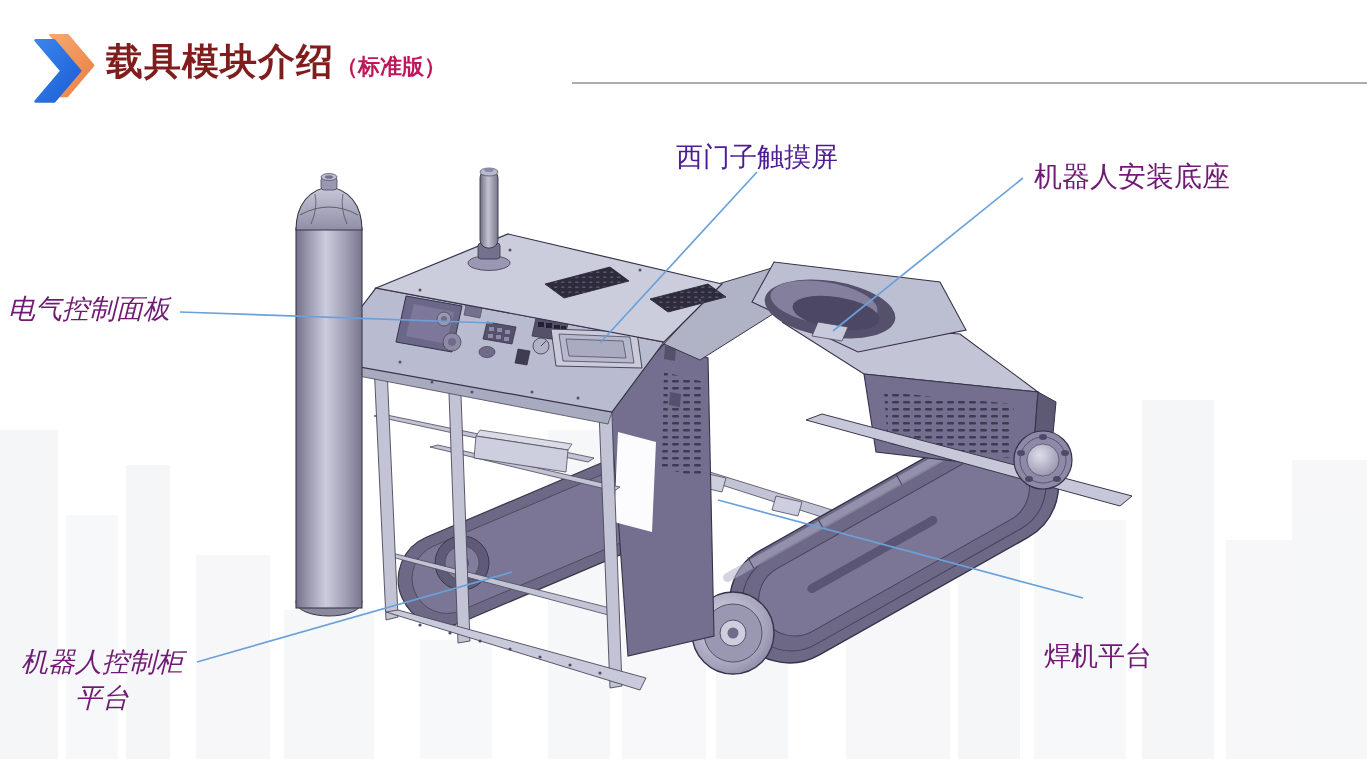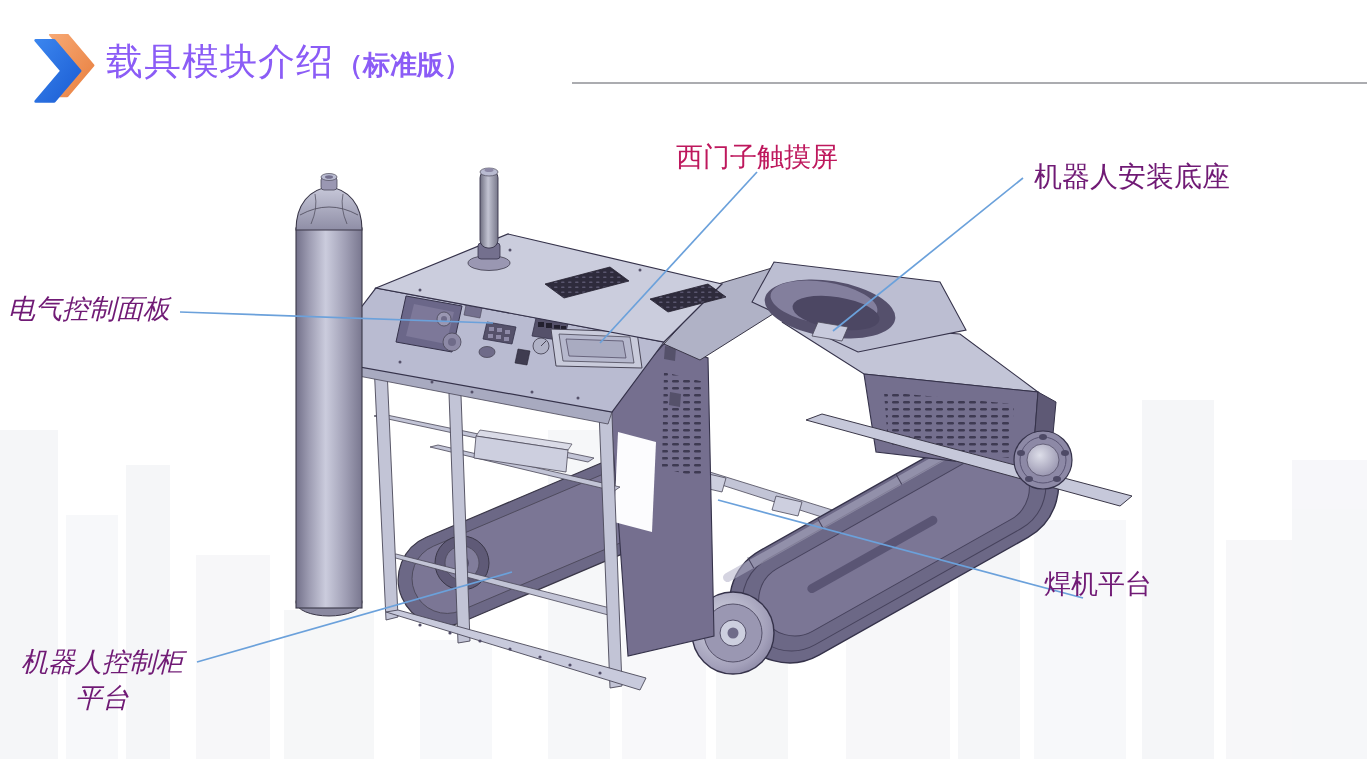--- a/index.html
+++ b/index.html
@@ -5,32 +5,32 @@
   html,body{margin:0;padding:0;}
   body{
     width:1367px;height:759px;position:relative;overflow:hidden;
     background:#ffffff;
     font-family:"Liberation Sans","DejaVu Sans",sans-serif;
   }
   
   .header{position:absolute;left:0;top:0;width:1367px;height:110px;}
   .title-icon{position:absolute;left:32px;top:34px;width:74px;height:70px;}
   .title-wrap{position:absolute;left:106px;top:40px;display:flex;align-items:baseline;}
-  .title-main{font-size:37px;font-weight:400;color:#8b5cf6;letter-spacing:1px;line-height:1.2;}
-  .title-suffix{font-size:27px;font-weight:700;color:#8b5cf6;margin-left:2px;}
+  .title-main{font-size:37px;font-weight:700;color:#7f1d1d;letter-spacing:1px;line-height:1.2;}
+  .title-suffix{font-size:22px;font-weight:700;color:#be185d;margin-left:2px;}
   .header-divider{position:absolute;left:572px;top:82px;width:795px;height:2px;background:#abacb0;}
   
   .canvas{position:absolute;left:0;top:0;width:1367px;height:759px;}
   
   .part-label{position:absolute;font-size:27px;font-weight:400;color:#701a75;white-space:nowrap;line-height:1.32;}
-  .lbl-touchscreen{left:676px;top:140px;color:#be185d;font-family:Liberation Serif, serif;}
+  .lbl-touchscreen{left:676px;top:140px;color:#4c1d95;font-family:Liberation Serif, serif;}
   .lbl-robot-base{left:1034px;top:159px;font-size:28px;}
   .lbl-electric{left:8px;top:292px;font-style:italic;}
   .lbl-cabinet{left:6px;top:644px;width:192px;text-align:center;white-space:normal;line-height:36px;font-style:italic;}
-  .lbl-welder{left:1044px;top:567px;}
+  .lbl-welder{left:1044px;top:639px;}
 </style>
 </head>
 <body>
 
 <div class="header">
   <svg class="title-icon" viewBox="0 0 80 74">
     <defs>
       <linearGradient id="gOr" x1="0" y1="0" x2="1" y2="1">
         <stop offset="0" stop-color="#F7A873"></stop>
           <stop offset="1" stop-color="#E87F3F"></stop>

